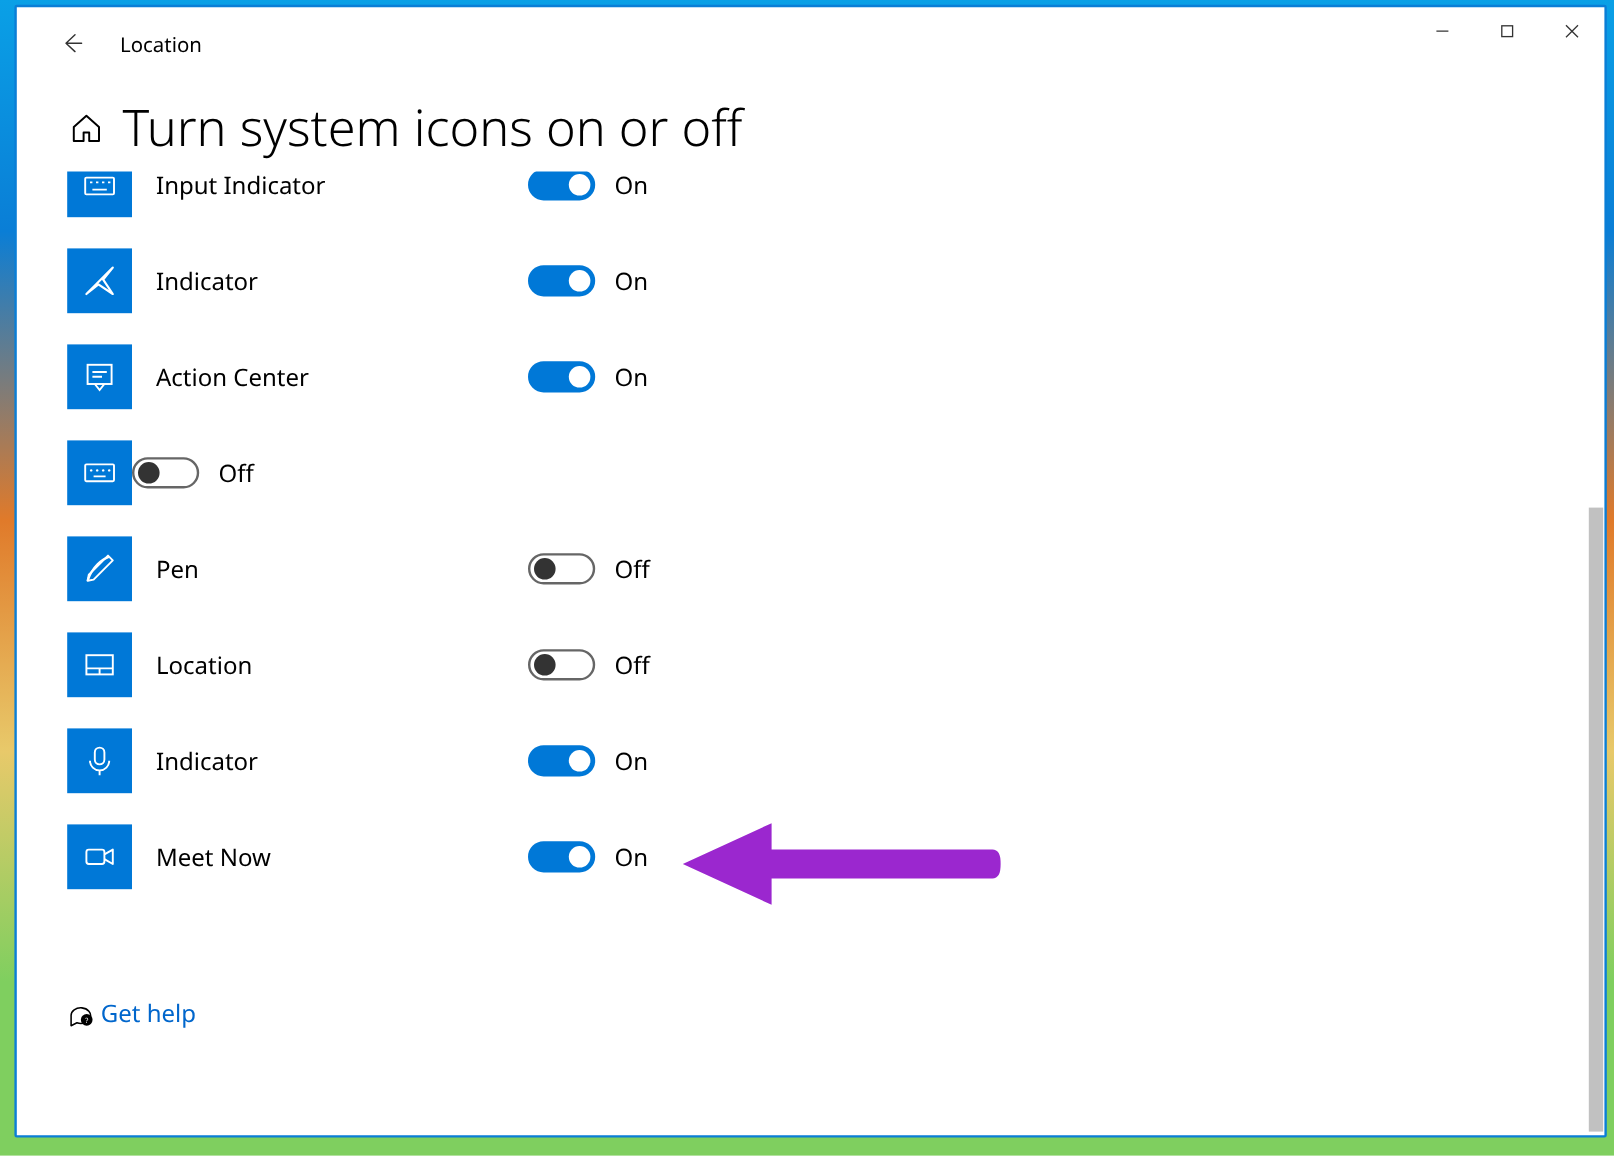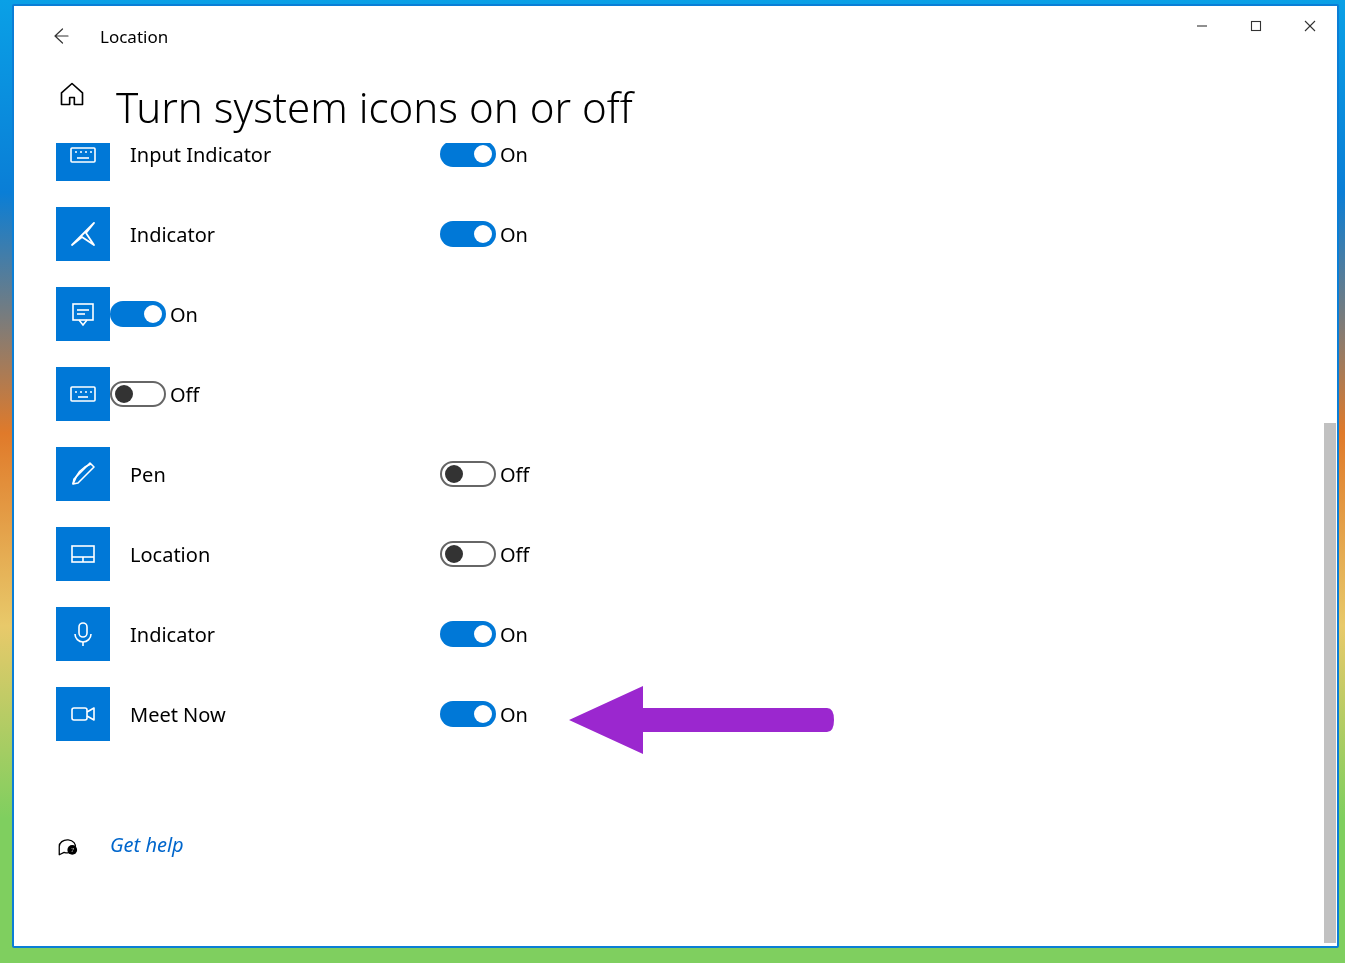--- a/index.html
+++ b/index.html
@@ -59,24 +59,24 @@
   }
   .caption-btns .cbtn {
     width:54px; height:40px;
     display:flex; align-items:center; justify-content:center;
     color:#333;
   }
   .cbtn svg { display:block; }
   
   .header {
     display:flex;
-    align-items:flex-start;
+    align-items:center;
     padding:12px 42px 8px 42px;
     flex:0 0 auto;
-    gap:28px;
+    gap:14px;
   }
   .home-btn {
     width:32px; height:32px;
     display:flex;align-items:center;justify-content:center;
   }
   .page-title {
     font-size:42px;
     font-weight:350;
     letter-spacing:0px;
     color:var(--text);
@@ -111,21 +111,21 @@
   .row-label {
     font-size:20px;
     color:var(--text);
     margin-left:20px;
     width:310px;
     flex:0 0 auto;
   }
   .switch-group {
     display:flex;
     align-items:center;
-    gap:4px;
+    gap:16px;
   }
   .switch {
     width:56px; height:26px;
     border-radius:13px;
     position:relative;
     transition:0.1s;
   }
   .switch .knob {
     position:absolute;
     top:4px;
@@ -142,23 +142,22 @@
     left:3px; top:2px;
     background: var(--disabled-knob);
   }
   .switch-label {
     font-size:20px;
     color:var(--text);
   }
   .help-row {
     display:flex;
     align-items:center;
-    gap:28px;
+    gap:2px;
     margin-top:90px;
-    font-style:italic;
   }
   .help-ico {
     width:26px;height:26px;
     display:flex;align-items:center;justify-content:center;
   }
   .help-link {
     font-size:20px;
     color: var(--link-blue);
   }
   
@@ -248,20 +247,21 @@
             </div>
             <span class="switch-label">On</span>
           </div>
         </div>
         <div class="row">
           <div class="tile">
             <svg width="32" height="32" viewBox="0 0 32 32">
               <use href="#i-action"></use>
             </svg>
           </div>
+          <span class="row-label">Action Center</span>
           <div class="switch-group">
             <div class="switch on">
               <div class="knob"></div>
             </div>
             <span class="switch-label">On</span>
           </div>
         </div>
         <div class="row">
           <div class="tile">
             <svg width="32" height="32" viewBox="0 0 32 32">

